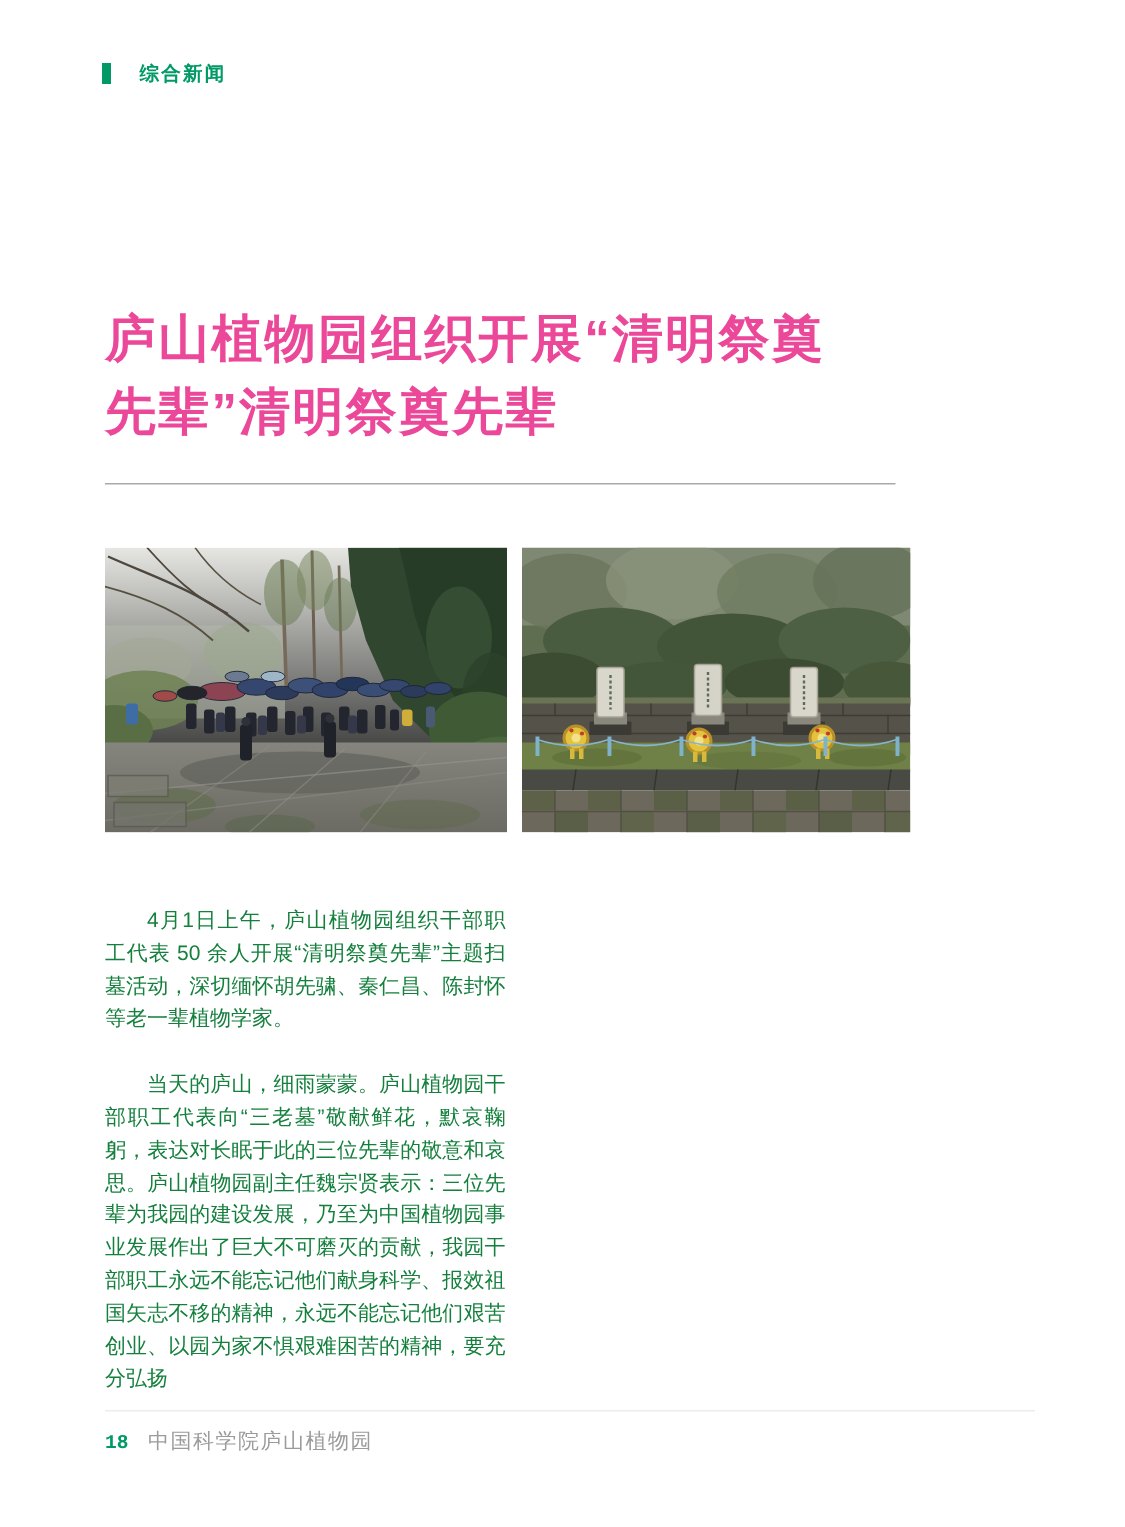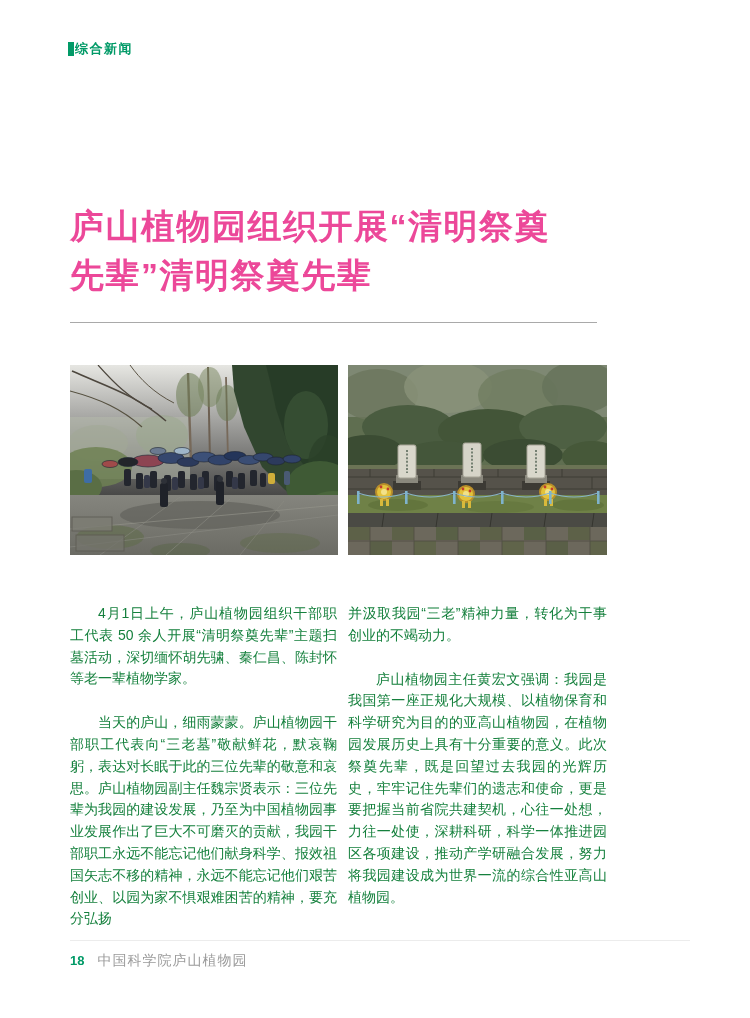--- a/index.html
+++ b/index.html
@@ -4,21 +4,21 @@
 <style>
   * { box-sizing: border-box; margin: 0; padding: 0; }
   html, body { background: #ffffff; }
   body {
     width: 750px; height: 1018px; position: relative; overflow: hidden;
     font-family: "Liberation Sans", "DejaVu Sans", sans-serif;
   }
   #page { position: absolute; inset: 0; background: #ffffff; }
 
   
-  .section-label { position: absolute; top: 40px; left: 68px; display: flex; align-items: center; gap: 1px; }
+  .section-label { position: absolute; top: 40px; left: 68px; display: flex; align-items: center; gap: 19px; }
   .section-label .bar { width: 6px; height: 14px; background: #019a67; }
   .section-label .txt { font-size: 13px; font-weight: 700; color: #019a67; letter-spacing: 1.5px; }
 
   
   .headline {
     position: absolute; top: 202px; left: 70px; width: 545px;
     font-size: 34px; line-height: 49px; font-weight: 700;
     color: #ec4899; letter-spacing: 1.5px;
   }
 
@@ -32,21 +32,21 @@
 
   
   .col { position: absolute; top: 603px; font-size: 14px; line-height: 21.8px; color: #15803d; text-align: justify; }
   .col-left { left: 70px; width: 267px; }
   .col-right { left: 348px; width: 259px; }
   .col p.indent { text-indent: 2em; }
   .col p + p { margin-top: 22px; }
 
   
   .footer-rule { position: absolute; top: 940px; left: 70px; width: 620px; height: 1px; background: #ececec; }
-  .footer { position: absolute; top: 952px; left: 70px; display: flex; align-items: baseline; gap: 13px; }
+  .footer { position: absolute; top: 952px; left: 70px; display: flex; align-items: baseline; gap: 13px; font-family: Liberation Mono, monospace; }
   .footer .pagenum { font-size: 13px; font-weight: 700; color: #019a67; }
   .footer .pub { font-size: 14px; color: #9b9b9b; letter-spacing: 1px; }
 </style>
 </head>
 <body>
 
 <div id="page">
 
   <div class="section-label">
     <span class="bar"></span>
@@ -290,24 +290,20 @@
         <line x1="198" y1="162" x2="198" y2="190"></line>
           <line x1="242" y1="162" x2="242" y2="190"></line>
       </g>
     </svg>
   </div>
 
   <div class="col col-left">
     <p class="indent">4月1日上午，庐山植物园组织干部职工代表 50 余人开展“清明祭奠先辈”主题扫墓活动，深切缅怀胡先骕、秦仁昌、陈封怀等老一辈植物学家。</p>
     <p class="indent">当天的庐山，细雨蒙蒙。庐山植物园干部职工代表向“三老墓”敬献鲜花，默哀鞠躬，表达对长眠于此的三位先辈的敬意和哀思。庐山植物园副主任魏宗贤表示：三位先辈为我园的建设发展，乃至为中国植物园事业发展作出了巨大不可磨灭的贡献，我园干部职工永远不能忘记他们献身科学、报效祖国矢志不移的精神，永远不能忘记他们艰苦创业、以园为家不惧艰难困苦的精神，要充分弘扬</p>
   </div>
-  <div class="col col-right">
-    <p>并汲取我园“三老”精神力量，转化为干事创业的不竭动力。</p>
-    <p class="indent">庐山植物园主任黄宏文强调：我园是我国第一座正规化大规模、以植物保育和科学研究为目的的亚高山植物园，在植物园发展历史上具有十分重要的意义。此次祭奠先辈，既是回望过去我园的光辉历史，牢牢记住先辈们的遗志和使命，更是要把握当前省院共建契机，心往一处想，力往一处使，深耕科研，科学一体推进园区各项建设，推动产学研融合发展，努力将我园建设成为世界一流的综合性亚高山植物园。</p>
-  </div>
 
   <div class="footer-rule"></div>
   <div class="footer">
     <span class="pagenum">18</span>
     <span class="pub">中国科学院庐山植物园</span>
   </div>
 
 </div>
 
 </body></html>

